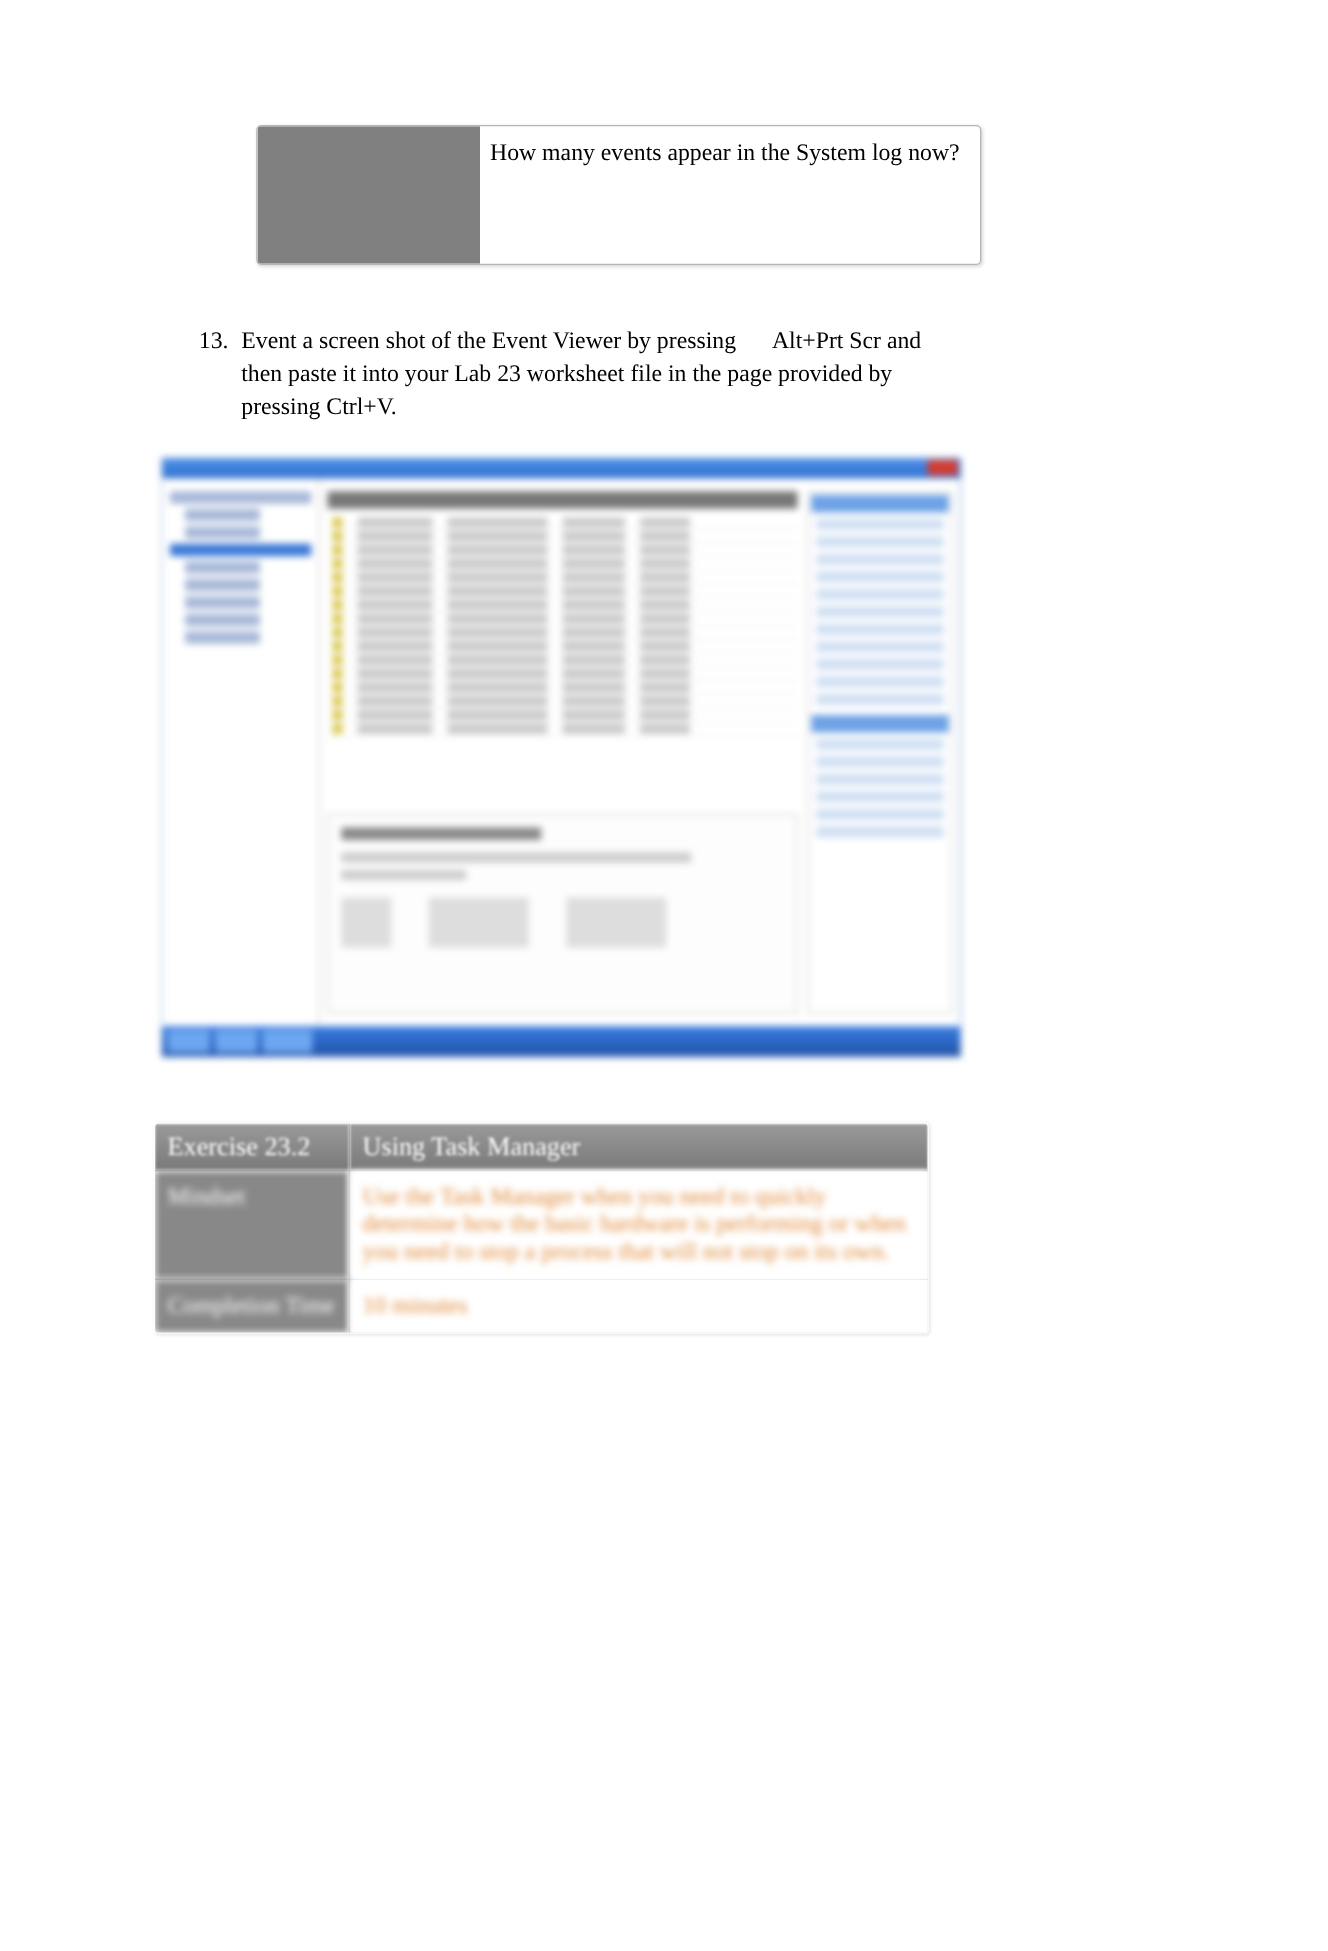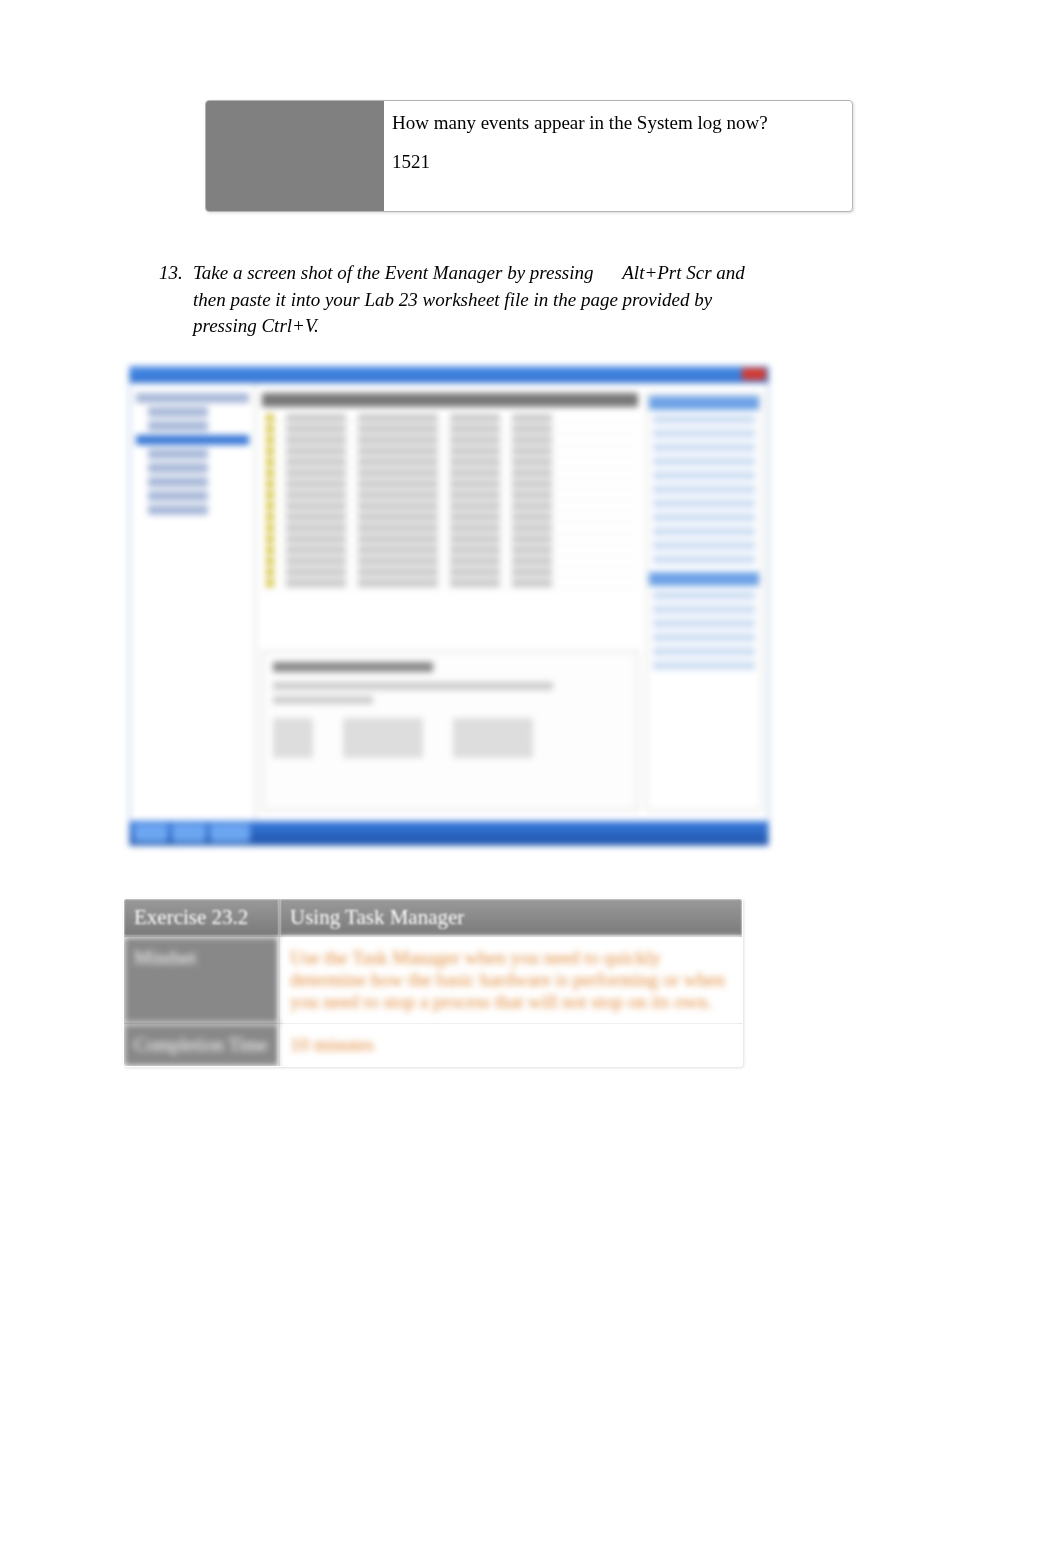--- a/index.html
+++ b/index.html
@@ -11,21 +11,21 @@
       font-size: 19px;
       color: #000;
       position: relative;
     }
     .page {
       padding: 100px 115px 0 115px;
     }
     
     .question-box {
       margin-left: 90px;
-      width: 648px;
+      width: 580px;
       border: 1px solid #b5b5b5;
       border-radius: 4px;
       box-shadow: 1px 1px 3px rgba(0,0,0,0.15);
       display: flex;
       min-height: 112px;
       overflow: hidden;
       background: #fff;
     }
     .question-box .label-col {
       width: 178px;
@@ -38,21 +38,20 @@
       line-height: 1.5;
     }
     .answer-col .q-text { margin-bottom: 10px; }
 
     
     .step-row {
       display: flex;
       margin-top: 48px;
       margin-left: 44px;
       line-height: 1.4;
-      font-style: italic;
     }
     .step-num {
       width: 34px;
       flex-shrink: 0;
       text-align: right;
       padding-right: 12px;
     }
     .step-text {
       flex: 1;
       max-width: 560px;
@@ -163,28 +162,27 @@
   </style>
 </head>
 <body>
 
 <div class="page">
 
   <div class="question-box">
     <div class="label-col"></div>
     <div class="answer-col">
       <div class="q-text">How many events appear in the System log now?</div>
-      <div>1521</div>
     </div>
   </div>
 
   <div class="step-row">
     <div class="step-num">13.</div>
     <div class="step-text">
-      <span>Take a screen shot of the Event Manager by pressing </span>
+      <span>Event a screen shot of the Event Viewer by pressing </span>
       <span class="kbd">Alt+Prt Scr</span>
       <span> and then paste it into your Lab 23 worksheet file in the page provided by pressing Ctrl+V.</span>
     </div>
   </div>
 
   <div class="screenshot-wrap">
     <div class="ss-titlebar">
       <div class="ss-close"></div>
     </div>
     <div class="ss-body">

